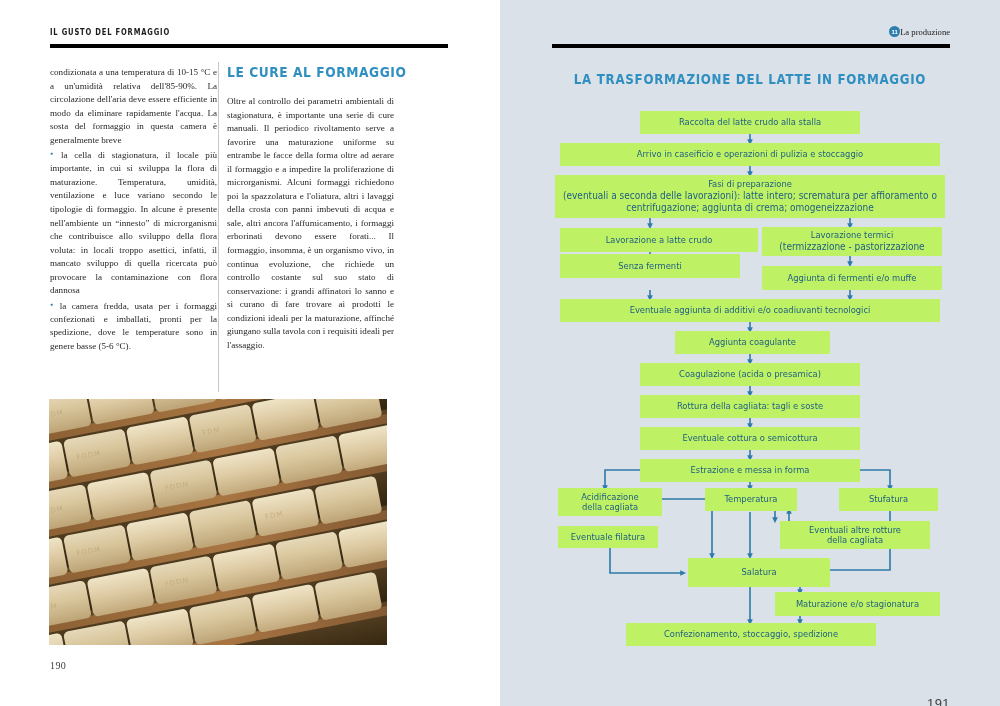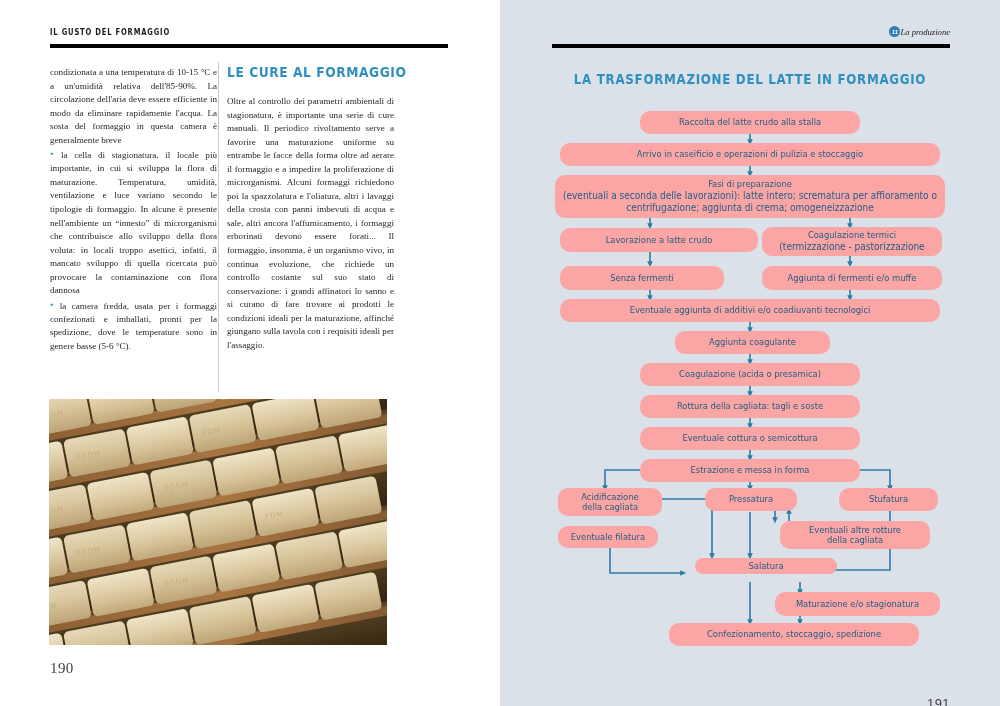--- a/index.html
+++ b/index.html
@@ -63,42 +63,42 @@
     transform: scaleX(0.94);
     transform-origin: left center;
   }
   .col-divider {
     position: absolute; left: 218px; top: 62px;
     width: 1px; height: 330px; background: #c9c9c9;
   }
   .page-num-left {
     position: absolute; left: 50px; top: 660px;
     font-family: "Liberation Serif", serif;
-    font-size: 15px; color: #3f3f3f; letter-spacing: 0.4px;
+    font-size: 10px; color: #3f3f3f; letter-spacing: 0.4px;
   }
 
   
   .photo {
     position: absolute; left: 49px; top: 399px;
     width: 338px; height: 246px;
     overflow: hidden;
     background: #8a6a42;
   }
   .photo svg { display: block; width: 338px; height: 246px; }
 
   
   .right-page {
     position: absolute; left: 500px; top: 0; width: 500px; height: 706px;
     background: #dbe1e8;
   }
   .running-head-r {
     position: absolute; right: 50px; top: 26px;
     display: flex; align-items: center; gap: 0;
     font-family: "Liberation Serif", serif;
-    font-size: 8.6px; color: #1b1b1b; font-style: italic;
+    font-size: 8.6px; color: #1b1b1b;
   }
   .chap-badge {
     width: 11px; height: 11px; border-radius: 50%;
     background: #2f7fae; color: #ffffff;
     font-family: "Liberation Sans", sans-serif;
     font-size: 6px; font-weight: 700;
     display: flex; align-items: center; justify-content: center;
     line-height: 1;
   }
   .rule-right {
@@ -121,30 +121,29 @@
     font-size: 13px; color: #3f3f3f; letter-spacing: 0.4px;
   }
 
   
   .flow {
     position: absolute; left: 500px; top: 0; width: 500px; height: 706px;
   }
   .flow svg { position: absolute; left: 0; top: 0; width: 500px; height: 706px; }
   .fbox {
     position: absolute;
-    background: #fca5a5;
+    background: #bef264;
     display: flex; flex-direction: column;
     align-items: center; justify-content: center;
     text-align: center;
     font-family: "DejaVu Sans Condensed", "Liberation Sans Narrow", "Liberation Sans", sans-serif;
     color: #1f5d84;
     padding: 2px 4px;
     line-height: 1.12;
     z-index: 3;
-    border-radius: 10px;
   }
   .fbox .t1 { font-size: 9.3px; }
   .fbox .t2 { font-size: 10px; line-height: 1.18; margin-top: 1px; }
 </style>
 </head>
 <body>
 
 <div id="page">
 
   <div class="left-page">
@@ -398,25 +397,25 @@
     <div class="fbox" style="left:55px; top:175px; width:390px; height:43px;">
       <span class="t1">Fasi di preparazione</span>
       <span class="t2">(eventuali a seconda delle lavorazioni): latte intero; scrematura per affioramento o centrifugazione; aggiunta di crema; omogeneizzazione</span>
     </div>
 
     <div class="fbox" style="left:60px; top:228px; width:198px; height:24px;">
       <span class="t1">Lavorazione a latte crudo</span>
     </div>
 
     <div class="fbox" style="left:262px; top:227px; width:180px; height:29px;">
-      <span class="t1">Coagulazione termici</span>
+      <span class="t1">Lavorazione termici</span>
       <span class="t2">(termizzazione - pastorizzazione</span>
     </div>
 
-    <div class="fbox" style="left:60px; top:266px; width:164px; height:24px;justify-content:center;">
+    <div class="fbox" style="left:60px; top:254px; width:180px; height:24px;justify-content:center;">
       <span class="t1">Senza fermenti</span>
     </div>
 
     <div class="fbox" style="left:262px; top:266px; width:180px; height:24px;">
       <span class="t1">Aggiunta di fermenti e/o muffe</span>
     </div>
 
     <div class="fbox" style="left:60px; top:299px; width:380px; height:23px;">
       <span class="t1">Eventuale aggiunta di additivi e/o coadiuvanti tecnologici</span>
     </div>
@@ -440,42 +439,42 @@
     <div class="fbox" style="left:140px; top:459px; width:220px; height:23px;">
       <span class="t1">Estrazione e messa in forma</span>
     </div>
 
     <div class="fbox" style="left:58px; top:488px; width:104px; height:28px;">
       <span class="t1">Acidificazione</span>
       <span class="t1">della cagliata</span>
     </div>
 
     <div class="fbox" style="left:205px; top:488px; width:92px; height:23px;">
-      <span class="t1">Pressatura</span>
+      <span class="t1">Temperatura</span>
     </div>
 
     <div class="fbox" style="left:339px; top:488px; width:99px; height:23px;">
       <span class="t1">Stufatura</span>
     </div>
 
     <div class="fbox" style="left:280px; top:521px; width:150px; height:28px;">
       <span class="t1">Eventuali altre rotture</span>
       <span class="t1">della cagliata</span>
     </div>
 
     <div class="fbox" style="left:58px; top:526px; width:100px; height:22px;">
       <span class="t1">Eventuale filatura</span>
     </div>
 
-    <div class="fbox" style="left:195px; top:558px; width:142px; height:16px;">
+    <div class="fbox" style="left:188px; top:558px; width:142px; height:29px;">
       <span class="t1">Salatura</span>
     </div>
 
     <div class="fbox" style="left:275px; top:592px; width:165px; height:24px;">
       <span class="t1">Maturazione e/o stagionatura</span>
     </div>
 
-    <div class="fbox" style="left:126px; top:623px; width:250px; height:23px;margin-left:43px;">
+    <div class="fbox" style="left:126px; top:623px; width:250px; height:23px;">
       <span class="t1">Confezionamento, stoccaggio, spedizione</span>
     </div>
 
   </div>
 </div>
 
 </body></html>

